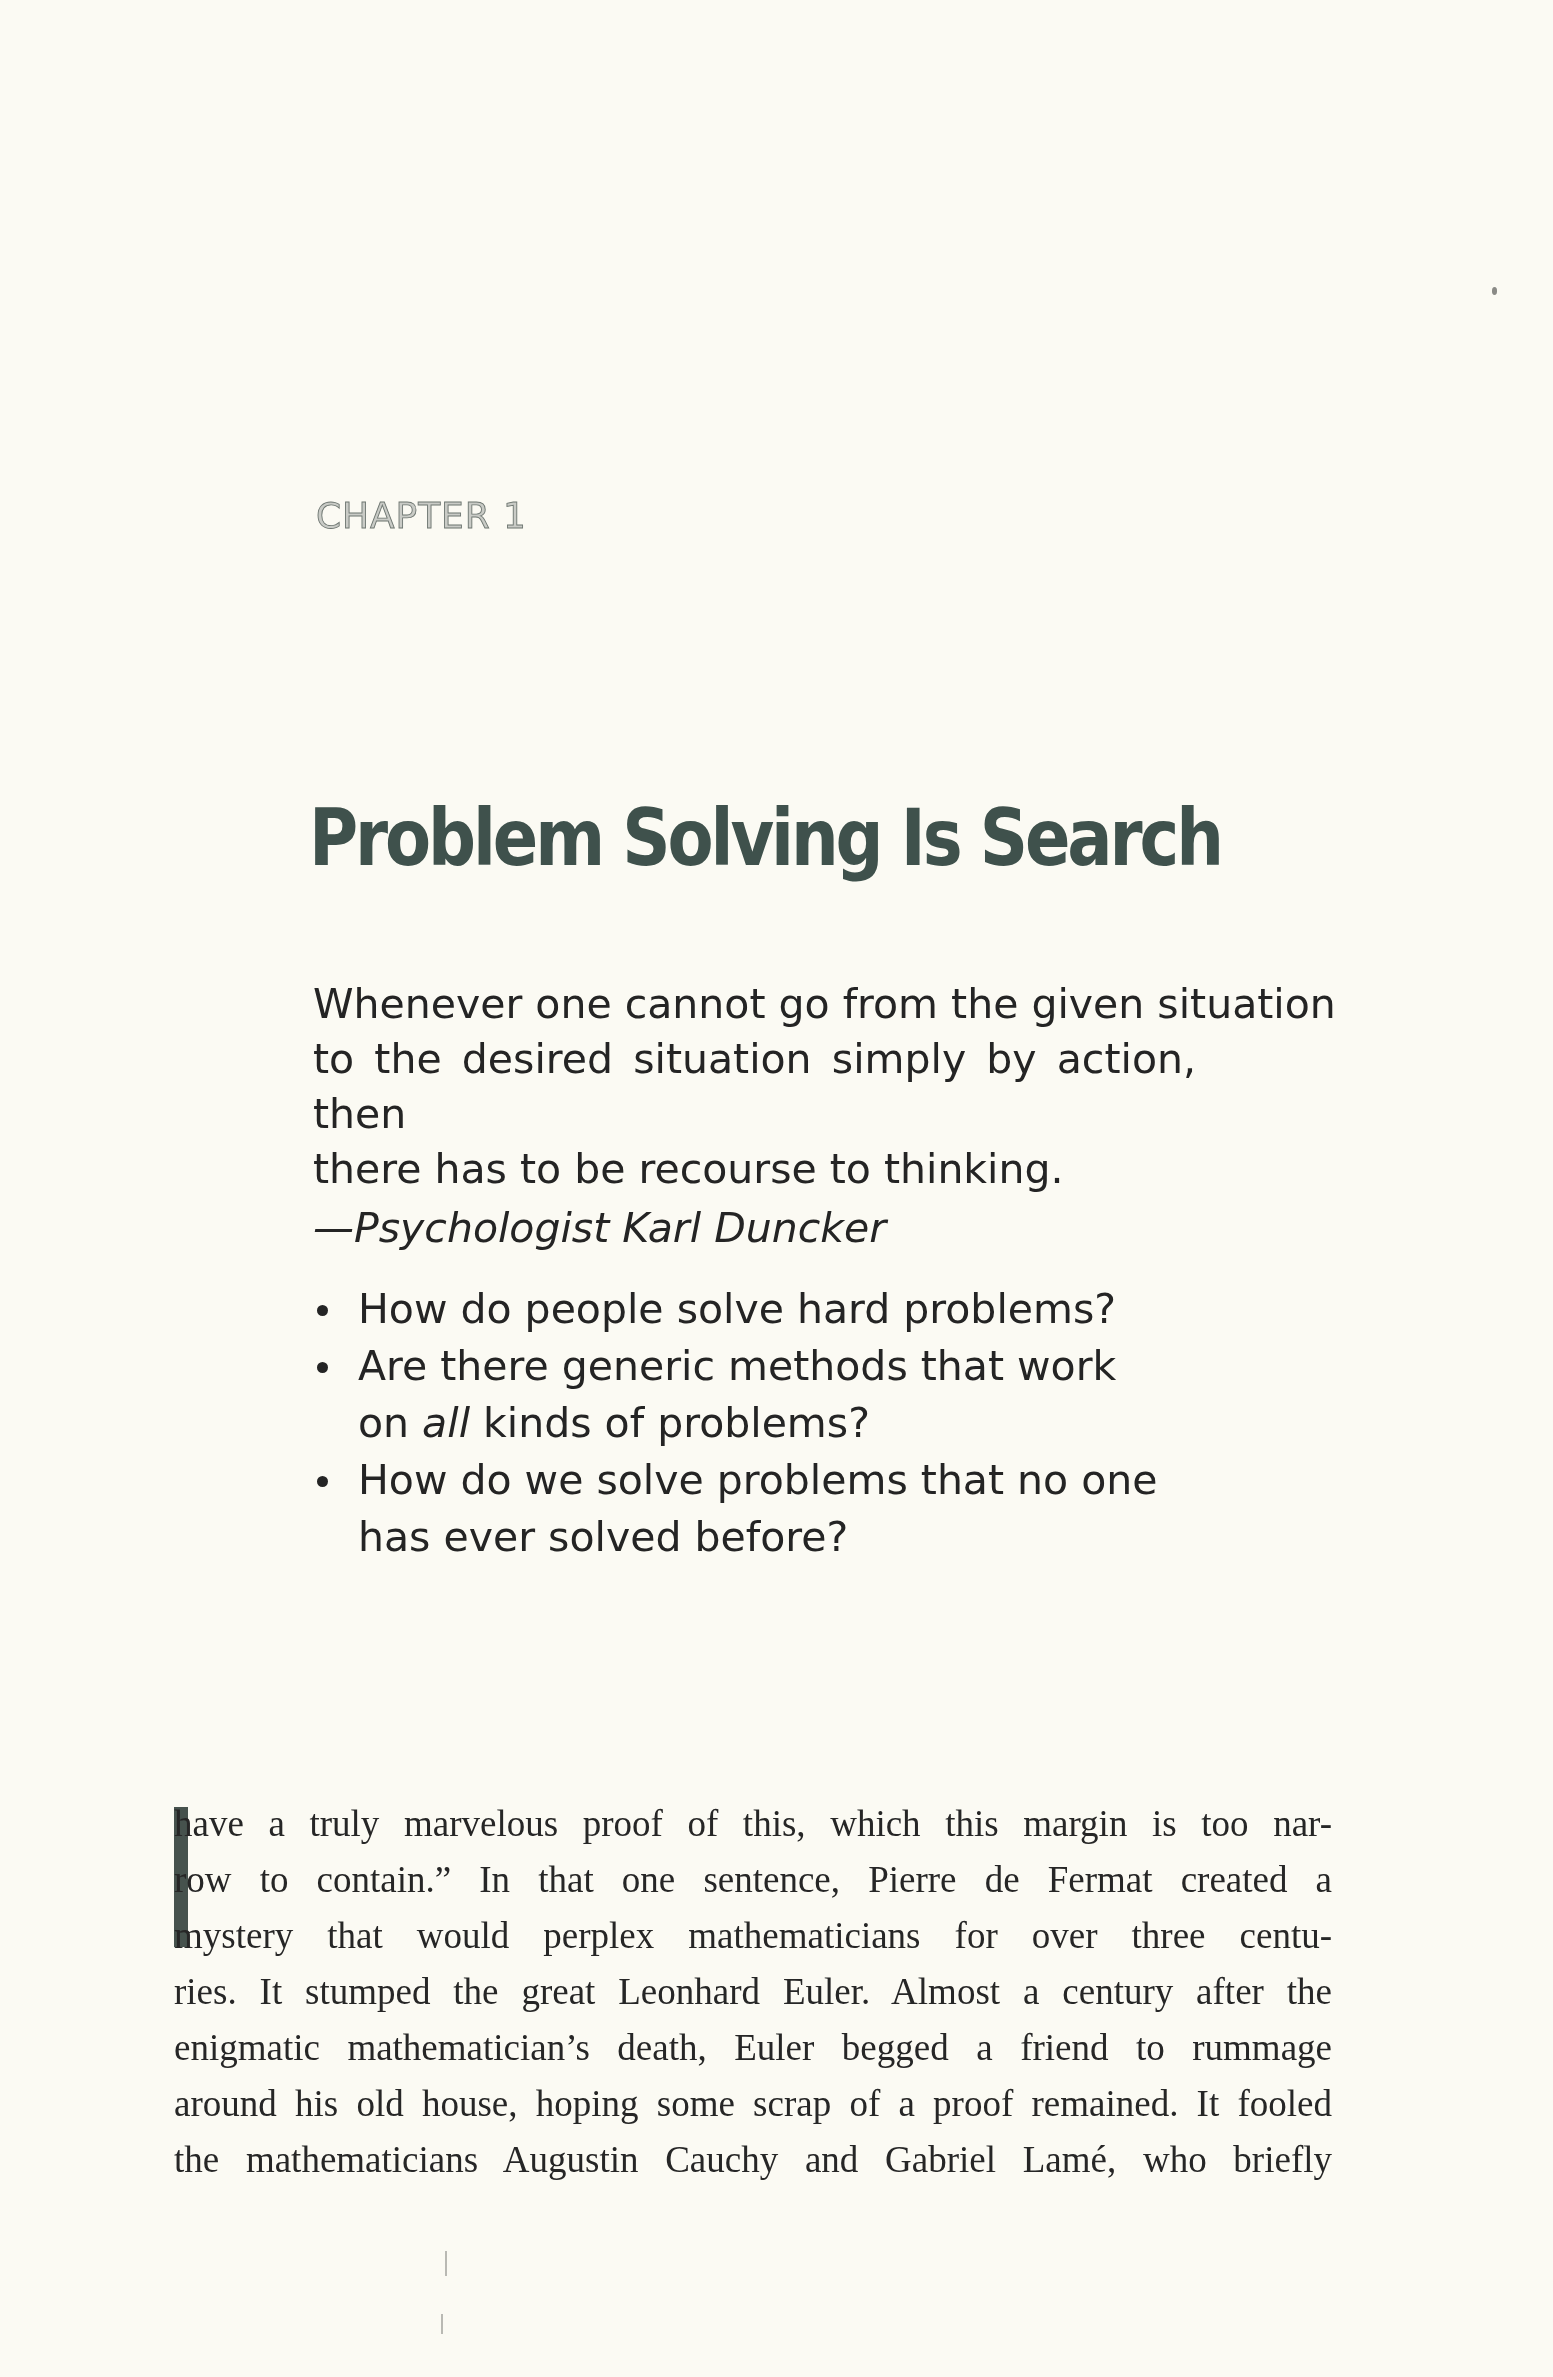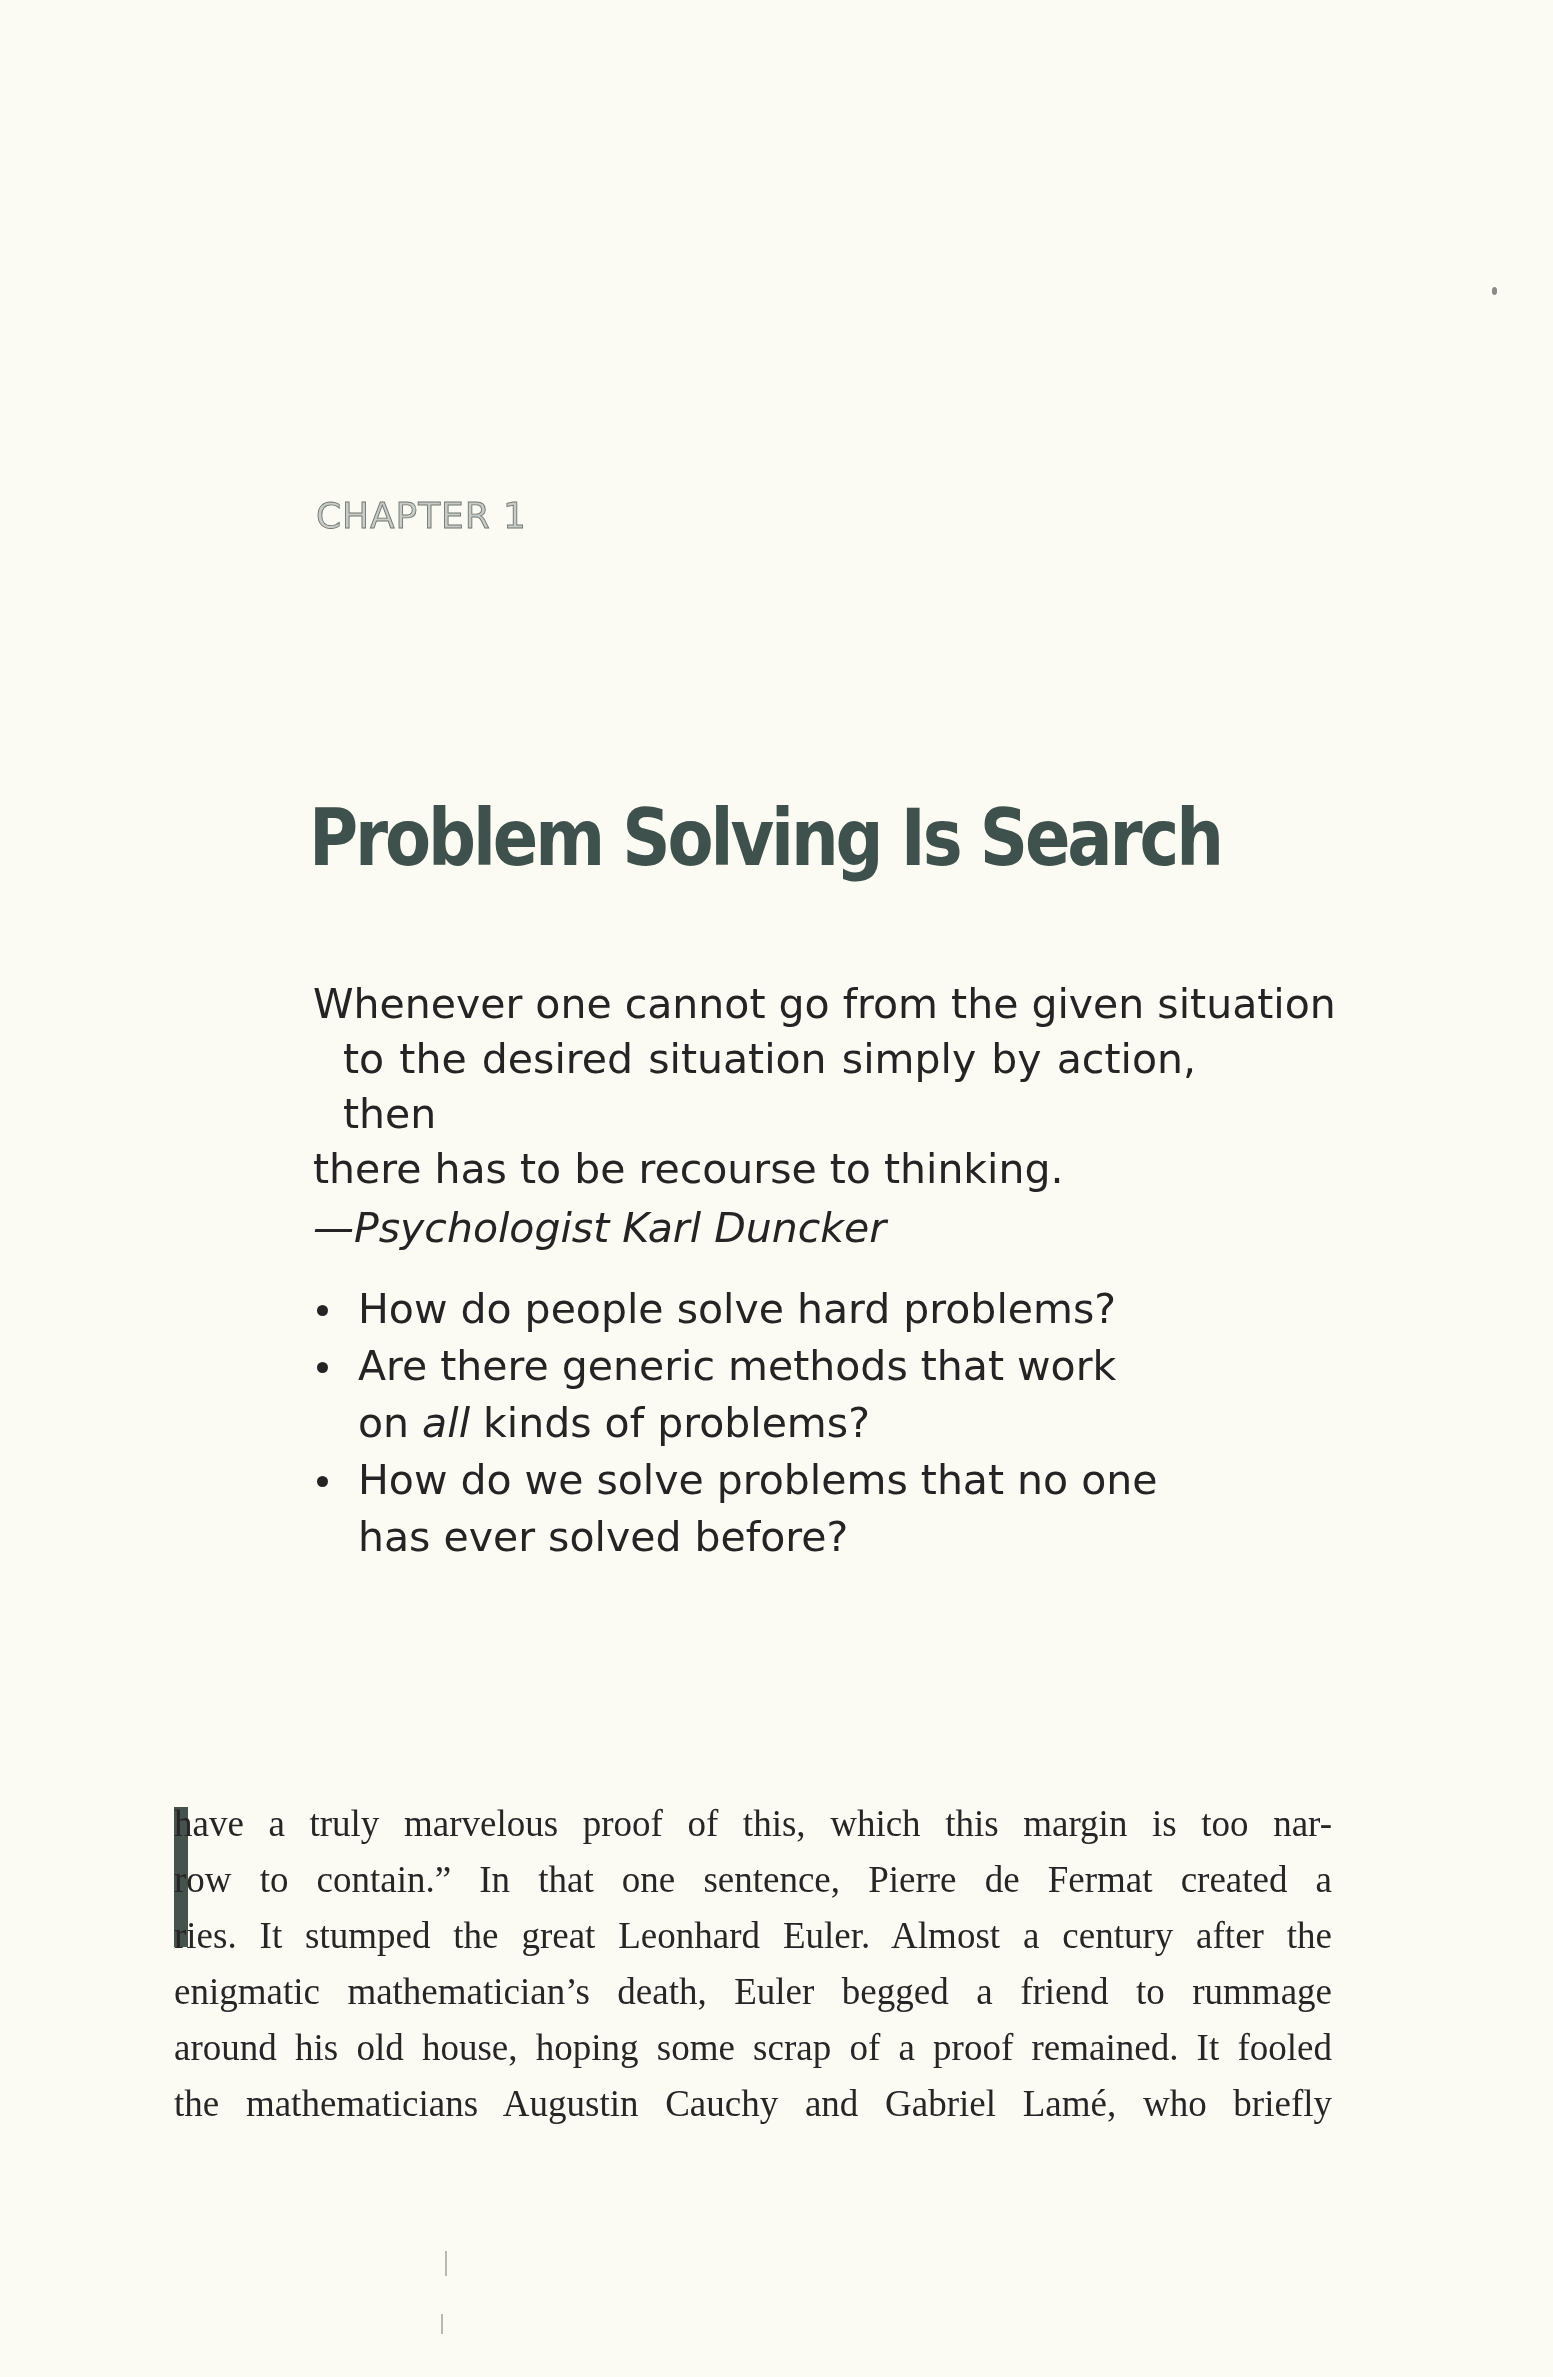--- a/index.html
+++ b/index.html
@@ -59,21 +59,20 @@
       text-align-last: left;
     }
     .epigraph-line {
       display: block;
       white-space: nowrap;
     }
     .epigraph-line.justify {
       text-align: justify;
       text-align-last: justify;
       white-space: normal;
-      margin-left: 30px;
     }
     .epigraph-attribution {
       margin: 0;
       margin-top: 3.6px;
       font-style: italic;
     }
     .questions {
       position: absolute;
       left: 313px;
       top: 1281px;
@@ -172,20 +171,21 @@
       <span class="bullet"></span>
       <span class="q-text"><span>How do we solve problems that no one has ever solved before?</span><em></em><span></span></span>
     </li>
   </ul>
 
   <div class="drop-cap" aria-label="I"></div>
 
   <div class="body-text">
     <span class="body-line indent">have a truly marvelous proof of this, which this margin is too nar-</span>
     <span class="body-line indent">row to contain.” In that one sentence, Pierre de Fermat created a</span>
+    <span class="body-line indent">mystery that would perplex mathematicians for over three centu-</span>
     <span class="body-line">ries. It stumped the great Leonhard Euler. Almost a century after the</span>
     <span class="body-line">enigmatic mathematician’s death, Euler begged a friend to rummage</span>
     <span class="body-line">around his old house, hoping some scrap of a proof remained. It fooled</span>
     <span class="body-line">the mathematicians Augustin Cauchy and Gabriel Lamé, who briefly</span>
   </div>
 
   <div class="scan-speck" style="left:1492px; top:287px; width:5.4px; height:8.1px;"></div>
   <div class="scan-streak" style="left:445px; top:2251px; width:1.8px; height:25px;"></div>
   <div class="scan-streak" style="left:441px; top:2314px; width:1.8px; height:20px;"></div>
 

